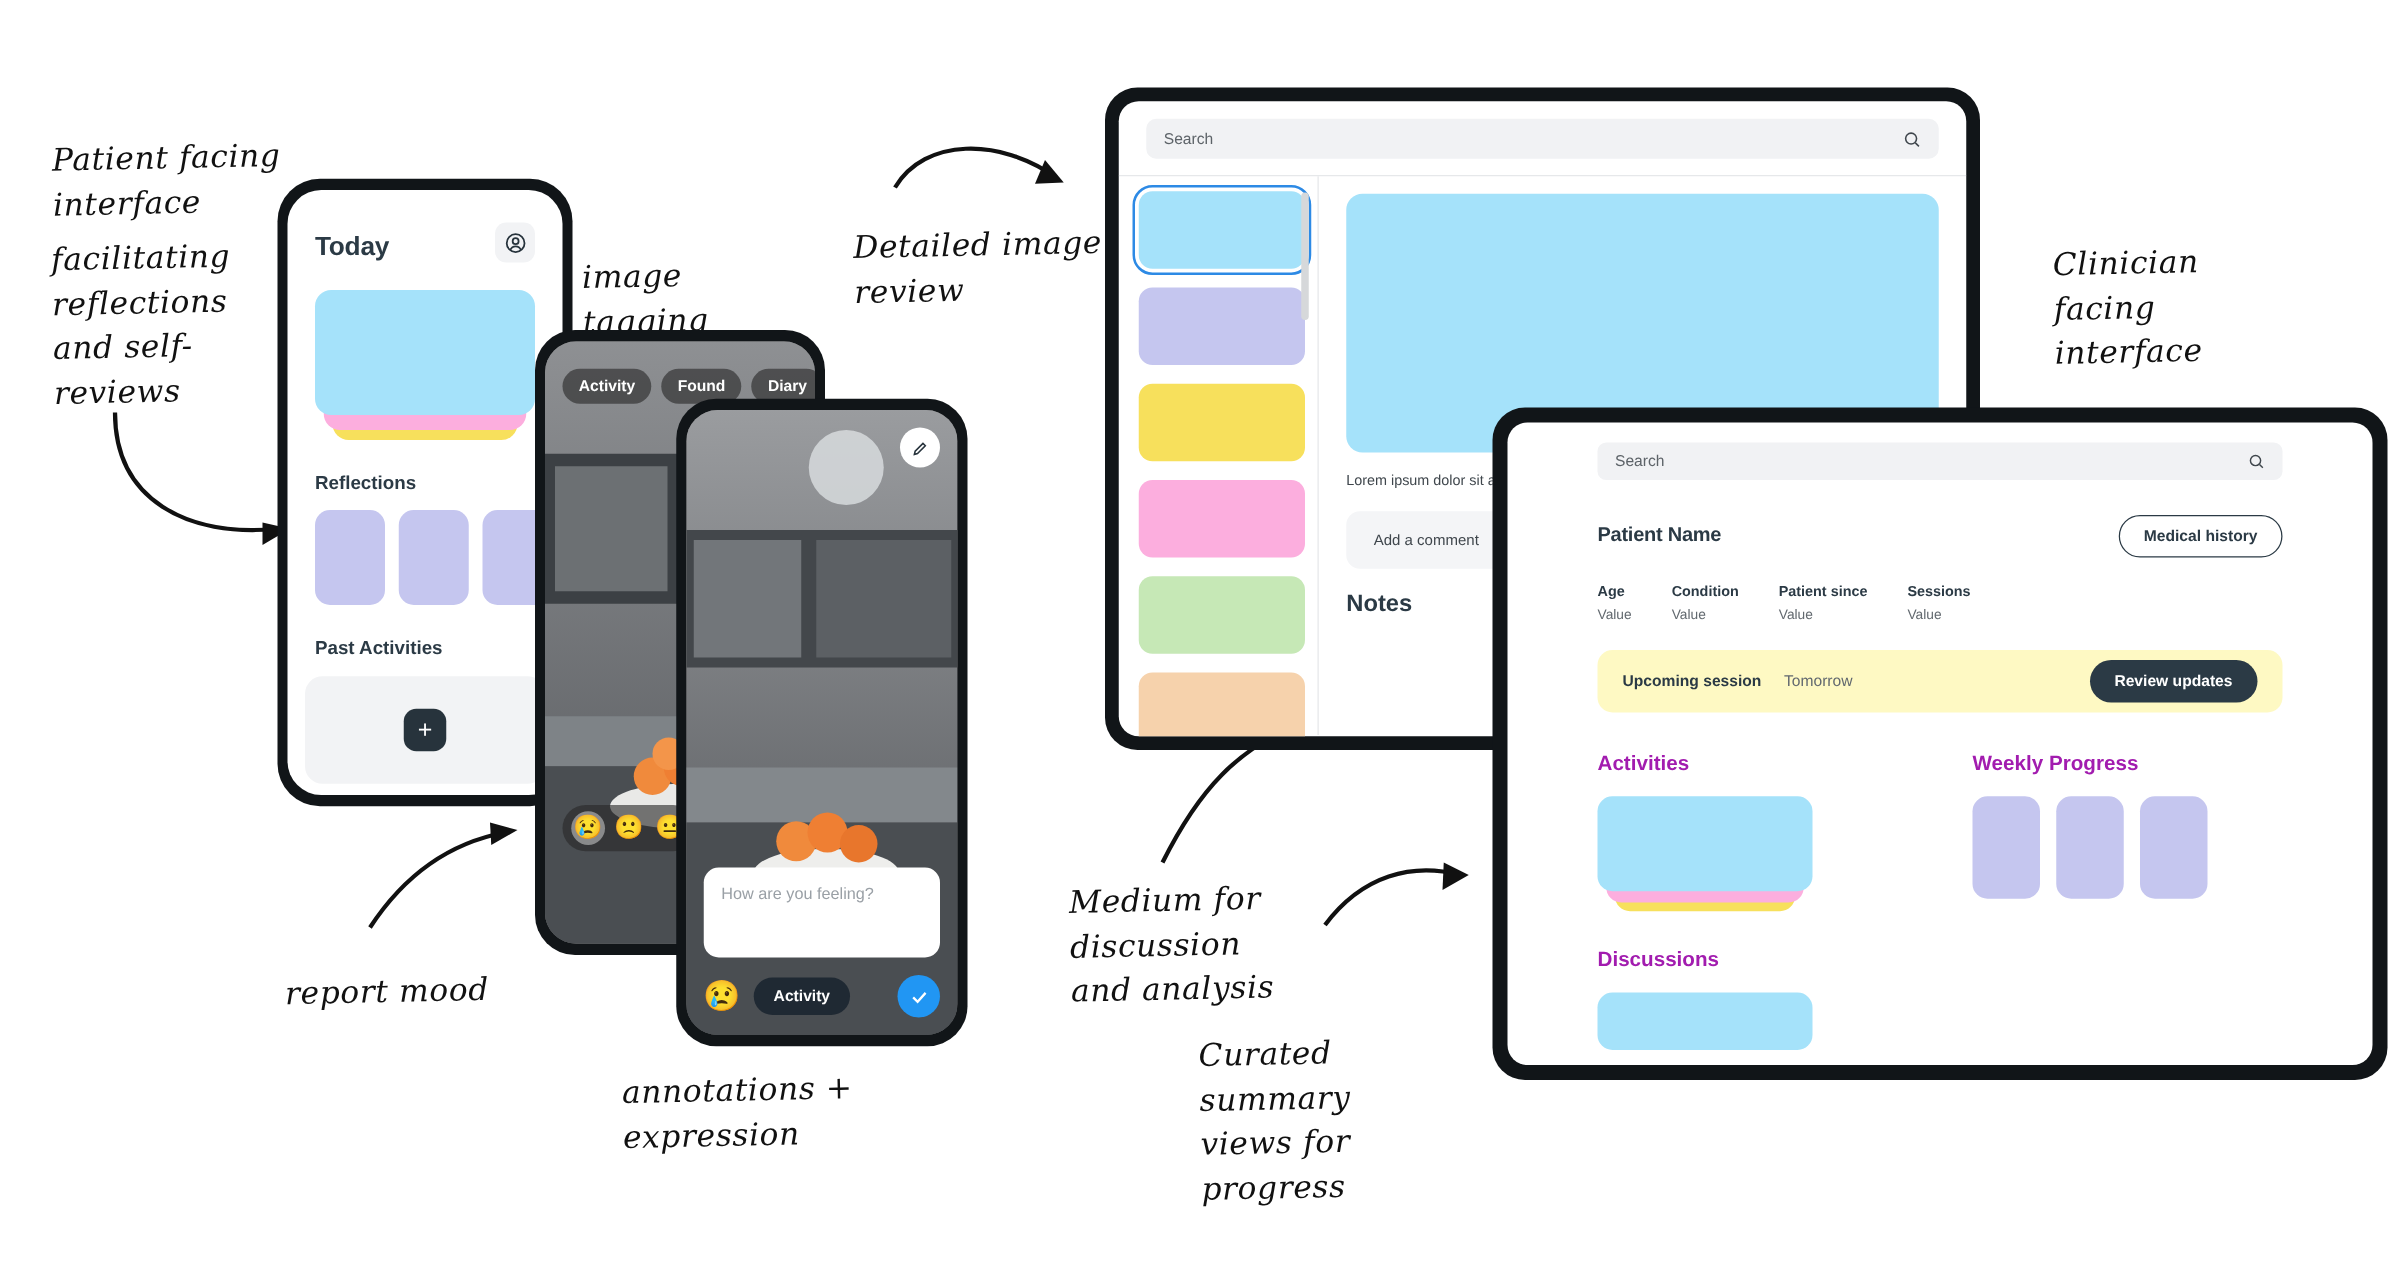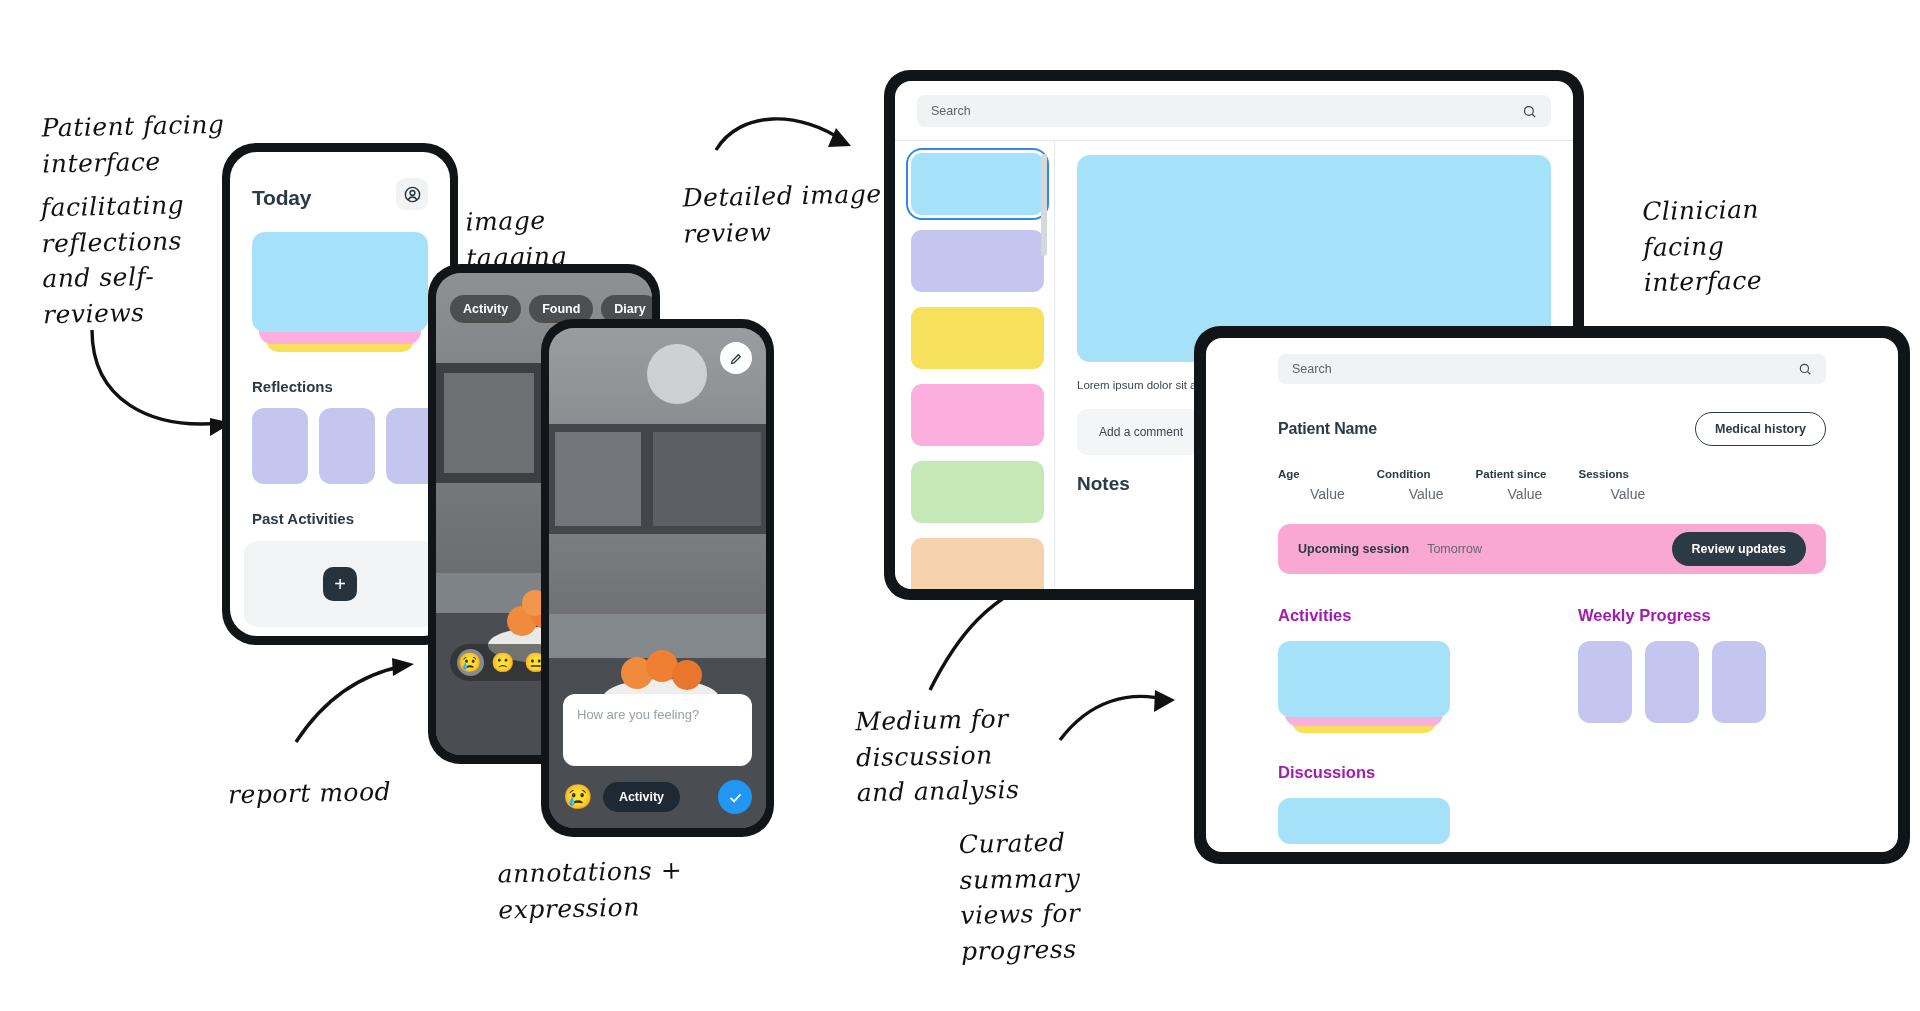--- a/index.html
+++ b/index.html
@@ -105,22 +105,22 @@
   #tablet-clin .screen { left: 12px; top: 12px; width: 692px; height: 514px; border-radius: 16px; }
   .c-searchbar { margin: 16px 72px 0 72px; height: 30px; background:#f1f2f4; border-radius: 7px;
                  display:flex; align-items:center; padding: 0 14px; }
   .c-inner { padding: 28px 72px 0 72px; }
   .c-headrow { display:flex; align-items:center; justify-content:space-between; }
   .c-name { font-size: 16px; font-weight:700; color:#2b3a45; letter-spacing:-0.2px; }
   .c-hist { border: 1.6px solid #2b3a45; border-radius: 999px; padding: 9px 19px;
             font-size: 12.5px; font-weight:700; color:#2b3a45; }
   .c-stats { display:flex; gap: 32px; margin-top: 22px; }
   .c-stat-lbl { font-size: 11.5px; font-weight:700; color:#2b3a45; }
-  .c-stat-val { font-size: 14px; color:#62696f; margin-top: 6px; margin-left: 32px; }
-  .c-session { margin-top: 22px; background:#f9a8d4; border-radius: 12px; height: 50px;
+  .c-stat-val { font-size: 11px; color:#62696f; margin-top: 6px; }
+  .c-session { margin-top: 22px; background:#fef9c3; border-radius: 12px; height: 50px;
                display:flex; align-items:center; padding: 0 20px; gap: 18px; }
   .c-sess-lbl { font-size: 12.5px; font-weight:700; color:#2b3a45; }
   .c-sess-val { font-size: 12.5px; color:#62696f; }
   .c-review { margin-left:auto; background:#2b3a45; color:#fff; border-radius: 999px;
               padding: 10px 20px; font-size: 12.5px; font-weight:700; }
   .c-grid { display:grid; grid-template-columns: 1fr 1fr; gap: 0 52px; margin-top: 32px; }
   .c-sec-title { font-size: 16.5px; font-weight:700; color:#a21caf; }
   .c-stack { position:relative; height: 92px; margin-top: 16px; width: 172px; }
   .c-stack .stack-card { border-radius: 12px; }
   .c-stack .s-yellow { top: 16px; height: 76px; left: 14px; right: 14px; }

